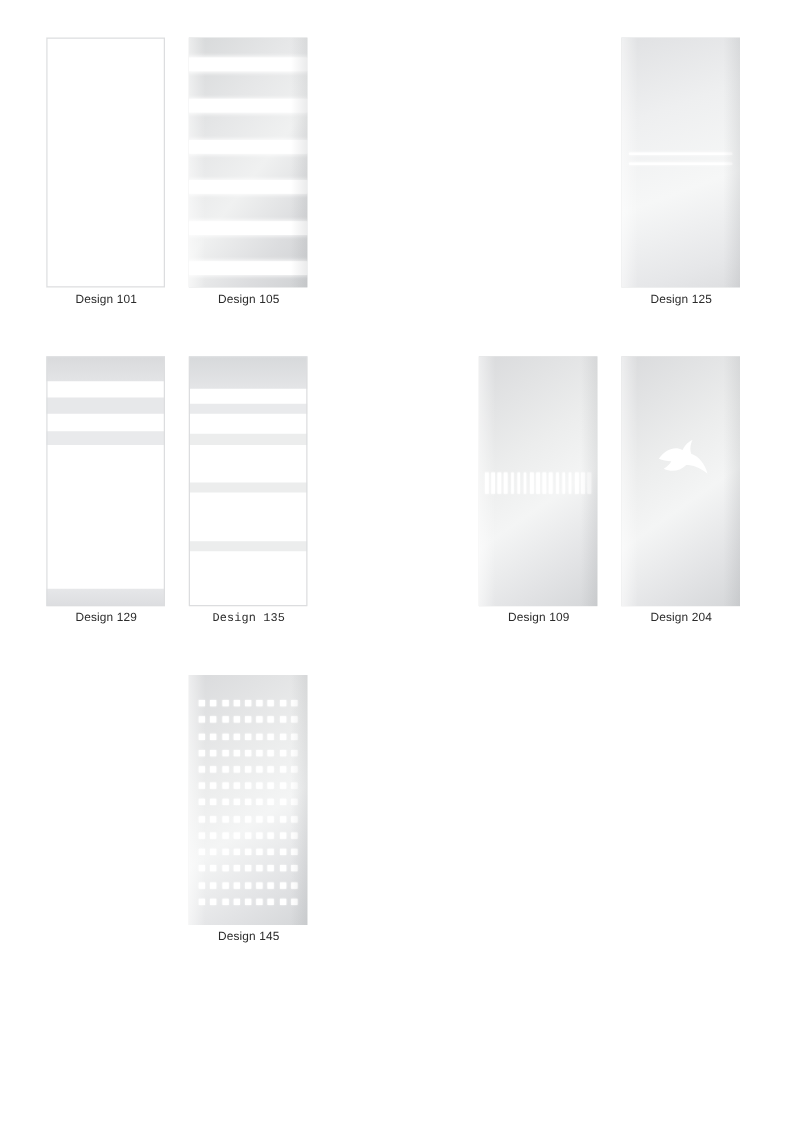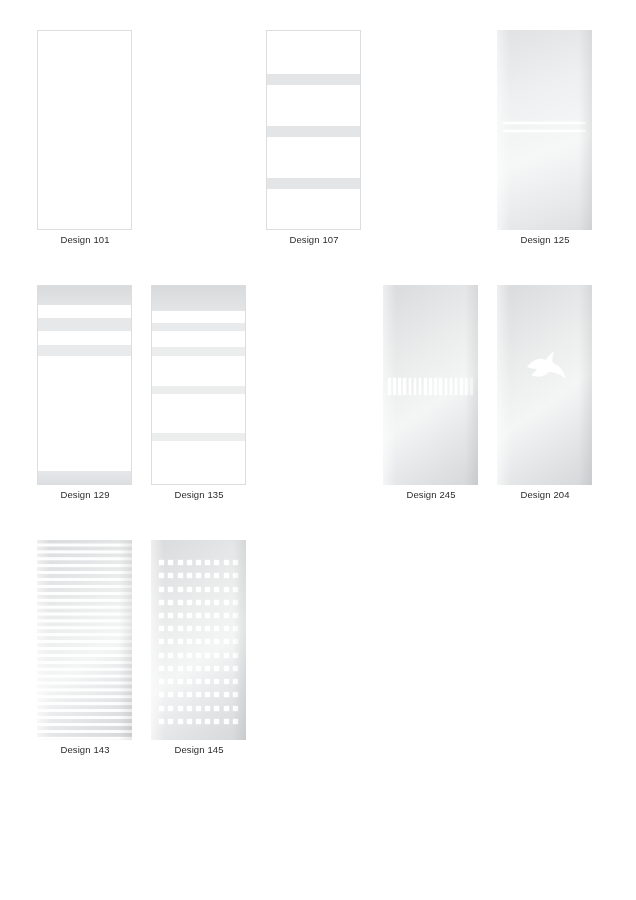--- a/index.html
+++ b/index.html
@@ -210,33 +210,36 @@
     <div class="design-cell" style="left:37px;">
       <div class="panel">
         <div class="panel-inner">
           <div class="bg-white"></div>
           <div class="frame-thin"></div>
         </div>
       </div>
       <div class="design-label">Design 101</div>
     </div>
 
-
-    <div class="design-cell" style="left:266px;">
-      <div class="panel">
-        <div class="panel-inner">
-          <div class="bg-white"></div>
-          <div class="hband-gray" style="top:44px;height:11px;"></div>
-          <div class="hband-gray" style="top:96px;height:11px;"></div>
-          <div class="hband-gray" style="top:148px;height:11px;"></div>
-          <div class="frame-thin"></div>
-        </div>
-      </div>
-      <div class="design-label">Design 107</div>
-    </div>
+    <div class="design-cell" style="left:151px;">
+      <div class="panel">
+        <div class="panel-inner">
+          <div class="bg-grad-diag"></div>
+          <div class="hstripe soft" style="top:16px;height:11px;"></div>
+          <div class="hstripe soft" style="top:49px;height:11px;"></div>
+          <div class="hstripe soft" style="top:82px;height:11px;"></div>
+          <div class="hstripe soft" style="top:114px;height:11px;"></div>
+          <div class="hstripe soft" style="top:147px;height:11px;"></div>
+          <div class="hstripe soft" style="top:179px;height:11px;"></div>
+          <div class="edge-shade"></div>
+        </div>
+      </div>
+      <div class="design-label">Design 105</div>
+    </div>
+
 
 
     <div class="design-cell" style="left:497px;">
       <div class="panel">
         <div class="panel-inner">
           <div class="bg-grad-light"></div>
           <div class="rule" style="top:92px;"></div>
           <div class="rule" style="top:100px;"></div>
           <div class="edge-shade"></div>
         </div>
@@ -254,21 +257,21 @@
           <div class="hband-gray" style="top:0px;height:20px;background:linear-gradient(180deg,#d9dadc,#e3e4e6);"></div>
           <div class="hband-gray" style="top:33px;height:13px;background:#e7e8ea;"></div>
           <div class="hband-gray" style="top:60px;height:11px;background:#e9eaec;"></div>
           <div class="hband-gray" style="top:186px;height:14px;background:linear-gradient(180deg,#e6e7e9,#dcdde0);"></div>
           <div class="frame-thin"></div>
         </div>
       </div>
       <div class="design-label">Design 129</div>
     </div>
 
-    <div class="design-cell" style="left:151px;">
+    <div class="design-cell" style="left:151px;font-family:Liberation Mono, monospace;">
       <div class="panel">
         <div class="panel-inner">
           <div class="bg-white"></div>
           <div class="hband-gray" style="top:0px;height:26px;background:linear-gradient(180deg,#d7d9db,#e4e5e7);"></div>
           <div class="hband-gray" style="top:38px;height:8px;background:#e9eaec;"></div>
           <div class="hband-gray" style="top:62px;height:9px;background:#eceded;"></div>
           <div class="hband-gray" style="top:101px;height:8px;background:#eceded;"></div>
           <div class="hband-gray" style="top:148px;height:8px;background:#eceded;"></div>
           <div class="frame-thin"></div>
         </div>
@@ -296,21 +299,21 @@
             <span class="dash"></span>
             <span class="dash"></span>
             <span class="dash"></span>
             <span class="dash"></span>
             <span class="dash"></span>
             <span class="dash"></span>
           </div>
           <div class="edge-shade"></div>
         </div>
       </div>
-      <div class="design-label">Design 245</div>
+      <div class="design-label">Design 109</div>
     </div>
 
     <div class="design-cell" style="left:497px;">
       <div class="panel">
         <div class="panel-inner">
           <div class="bg-grad-soft"></div>
           <div style="position:absolute;left:22px;top:62px;width:52px;height:44px;">
             <svg viewBox="0 0 52 44" width="52" height="44">
               <path d="M8 20 C14 12, 21 10, 27 13 C29 9, 32 6, 35 5 C33 9, 33 13, 34 16
                        C40 18, 45 24, 47 32 C41 27, 35 25, 30 25 C25 30, 18 31, 12 28
@@ -319,30 +322,20 @@
           </div>
           <div class="edge-shade"></div>
         </div>
       </div>
       <div class="design-label">Design 204</div>
     </div>
   </div>
 
   <div class="design-row" style="top:532px;">
 
-    <div class="design-cell" style="left:37px;">
-      <div class="panel">
-        <div class="panel-inner">
-          <div class="bg-grad-soft"></div>
-          <div class="fine-stripes"></div>
-          <div class="edge-shade"></div>
-        </div>
-      </div>
-      <div class="design-label">Design 143</div>
-    </div>
 
     <div class="design-cell" style="left:151px;">
       <div class="panel">
         <div class="panel-inner">
           <div class="bg-grad-soft"></div>
           <div class="dot-grid" id="dot-grid" style="grid-template-columns: repeat(9, 1fr);">
               <span class="dot"></span>
               <span class="dot"></span>
               <span class="dot"></span>
               <span class="dot"></span>

